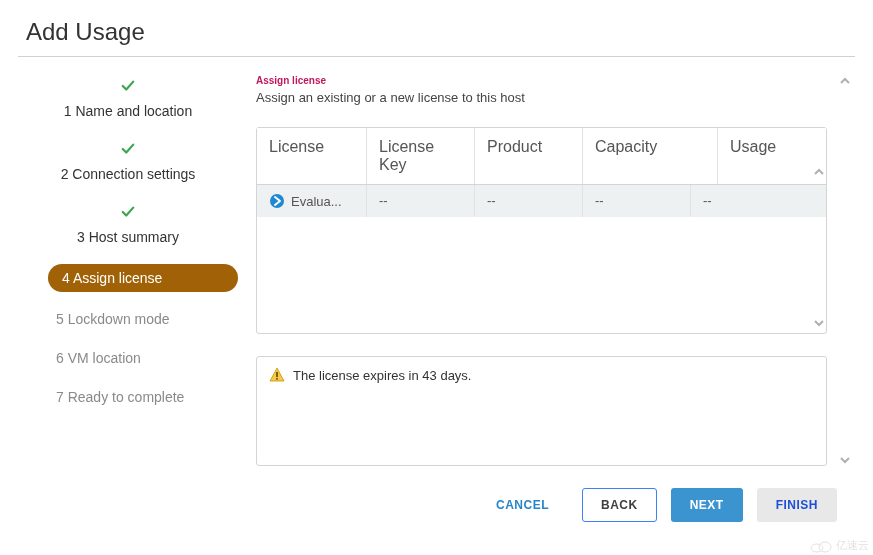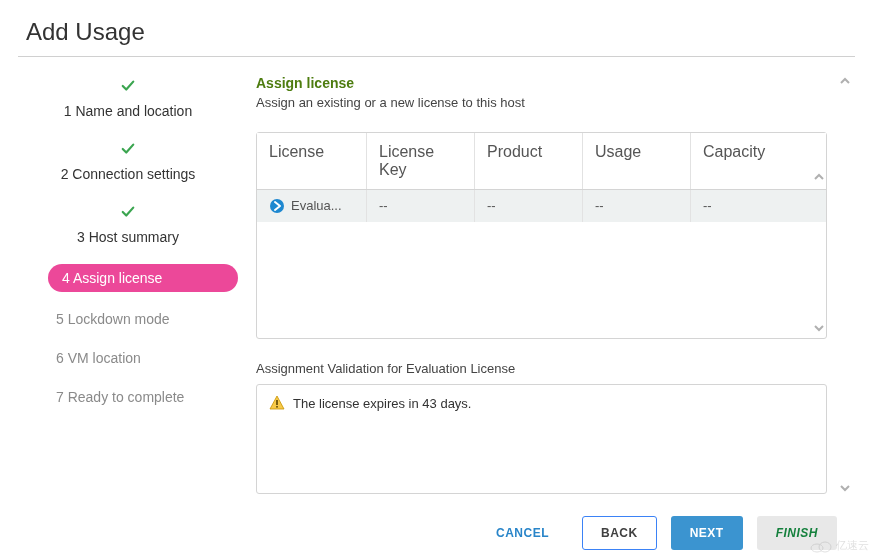--- a/index.html
+++ b/index.html
@@ -4,52 +4,52 @@
 <style>
 * { box-sizing: border-box; margin: 0; padding: 0; }
 body { font-family: -apple-system, "Segoe UI", Arial, sans-serif; font-size: 13px; color: #333; background: #fff; width: 873px; height: 555px; overflow: hidden; }
 .dialog { padding: 18px 18px 20px 18px; }
 .title { font-size: 24px; font-weight: 300; color: #333; padding: 0 8px 10px 8px; }
 .divider { border-bottom: 1px solid #d0d0d0; margin-bottom: 18px; }
 .body { display: flex; gap: 20px; }
 .steps { width: 218px; flex-shrink: 0; display: flex; flex-direction: column; gap: 15px; padding-left: 8px; }
 .step { display: flex; align-items: center; gap: 10px; font-size: 14px; color: #333; padding: 4px 8px 4px 2px; border-radius: 14px; cursor: pointer; }
 .step.done { color: #333; flex-direction: column; }
-.step.active { background: #ec4899; color: #fff; padding: 6px 14px; margin-left: 22px; width: 190px; }
+.step.active { background: #a16207; color: #fff; padding: 6px 14px; margin-left: 22px; width: 190px; }
 .step.future { color: #8a8a8a; padding-left: 30px; }
 .check { width: 14px; height: 14px; flex-shrink: 0; }
 .check svg { width: 14px; height: 14px; }
 .content { flex: 1; position: relative; padding-right: 28px; }
-.section-title { font-weight: 600; font-size: 14px; color: #4d7c0f; margin-bottom: 4px; }
+.section-title { font-weight: 600; font-size: 10px; color: #be185d; margin-bottom: 4px; }
 .section-desc { font-size: 13px; color: #444; margin-bottom: 22px; }
 .table-wrap { border: 1px solid #d4d4d4; border-radius: 3px; margin-bottom: 22px; position: relative; }
 .thead { display: flex; border-bottom: 1px solid #d4d4d4; background: #fff; }
 .th { padding: 10px 12px; font-size: 16px; color: #555; border-right: 1px solid #e2e2e2; }
 .th:last-child { border-right: none; }
 .th1 { width: 110px; } .th2 { width: 108px; } .th3 { width: 108px; } .th4 { width: 108px; } .th5 { flex: 1; }
 .tbody { height: 148px; position: relative; }
 .trow { display: flex; background: #eef1f1; }
 .td { padding: 8px 12px; font-size: 13px; color: #555; border-right: 1px solid #e2e2e2; white-space: nowrap; overflow: hidden; text-overflow: ellipsis; }
 .td:last-child { border-right: none; }
-.td1 { width: 110px; display: flex; align-items: flex-start; gap: 6px; }
+.td1 { width: 110px; display: flex; align-items: center; gap: 6px; }
 .td2 { width: 108px; } .td3 { width: 108px; } .td4 { width: 108px; } .td5 { flex: 1; }
 .eval-icon { width: 16px; height: 16px; flex-shrink: 0; }
 .table-scroll { position: absolute; right: 0; top: 34px; bottom: 0; width: 14px; display: flex; flex-direction: column; justify-content: space-between; align-items: center; padding: 4px 0; }
 .chev { width: 12px; height: 12px; color: #b0b0b0; }
 .validation-label { font-size: 13px; color: #444; margin-bottom: 8px; }
 .validation-box { border: 1px solid #d4d4d4; border-radius: 3px; height: 110px; padding: 10px 12px; }
 .warn-row { display: flex; align-items: center; gap: 8px; font-size: 13px; color: #333; }
 .warn-icon { width: 16px; height: 16px; flex-shrink: 0; }
 .outer-scroll { position: absolute; right: 2px; top: 0; bottom: 0; width: 16px; display: flex; flex-direction: column; justify-content: space-between; align-items: center; }
 .footer { display: flex; justify-content: flex-end; gap: 14px; padding-top: 22px; padding-right: 18px; }
 .btn { font-size: 12px; font-weight: 600; letter-spacing: 0.5px; padding: 9px 18px; border-radius: 3px; border: 1px solid transparent; cursor: pointer; background: #fff; }
 .btn-text { color: #2985c9; border-color: transparent; }
 .btn-outline { color: #404040; border: 1px solid #3b82f6; }
 .btn-primary { background: #3b94d0; color: #fff; }
-.btn-disabled { background: #e8e8e8; color: #15803d; cursor: default; font-style: italic; }
+.btn-disabled { background: #e8e8e8; color: #1d4ed8; cursor: default; }
 .watermark { position: absolute; right: 4px; bottom: 2px; opacity: 0.25; display: flex; align-items: center; gap: 4px; font-size: 11px; color: #888; }
 .watermark .logo { width: 22px; height: 14px; }
 </style>
 </head>
 <body>
 
 <div class="dialog">
   <div class="title">Add Usage</div>
   <div class="divider"></div>
 
@@ -95,22 +95,22 @@
 
     <div class="content">
       <div class="section-title">Assign license</div>
       <div class="section-desc">Assign an existing or a new license to this host</div>
 
       <div class="table-wrap">
         <div class="thead">
           <div class="th th1">License</div>
           <div class="th th2">License Key</div>
           <div class="th th3">Product</div>
+          <div class="th th5">Capacity</div>
           <div class="th th4">Usage</div>
-          <div class="th th5">Capacity</div>
         </div>
         <div class="tbody">
           <div class="trow">
             <div class="td td1">
               <span class="eval-icon">
                 <svg viewBox="0 0 16 16">
                     <circle cx="8" cy="8" r="7" fill="#1e88d0"></circle>
                     <path d="M6 4 L11 8 L6 12" stroke="#fff" stroke-width="2" fill="none" stroke-linecap="round" stroke-linejoin="round"></path>
                   </svg>
               </span>
@@ -129,21 +129,20 @@
               </svg>
           </span>
           <span class="chev">
             <svg viewBox="0 0 12 12">
                 <path d="M2 4 L6 8 L10 4" stroke="#b0b0b0" stroke-width="2" fill="none"></path>
               </svg>
           </span>
         </div>
       </div>
 
-      <div class="validation-label">Assignment Validation for Evaluation License</div>
       <div class="validation-box">
         <div class="warn-row">
           <span class="warn-icon">
             <svg viewBox="0 0 16 16">
                 <path d="M8 1 L15 14 L1 14 Z" fill="#f7c948" stroke="#c79200" stroke-width="0.8"></path>
                 <rect x="7.2" y="5" width="1.6" height="5" fill="#5a4400"></rect>
                 <rect x="7.2" y="11" width="1.6" height="1.6" fill="#5a4400"></rect>
               </svg>
           </span>
           <span>The license expires in 43 days.</span>

